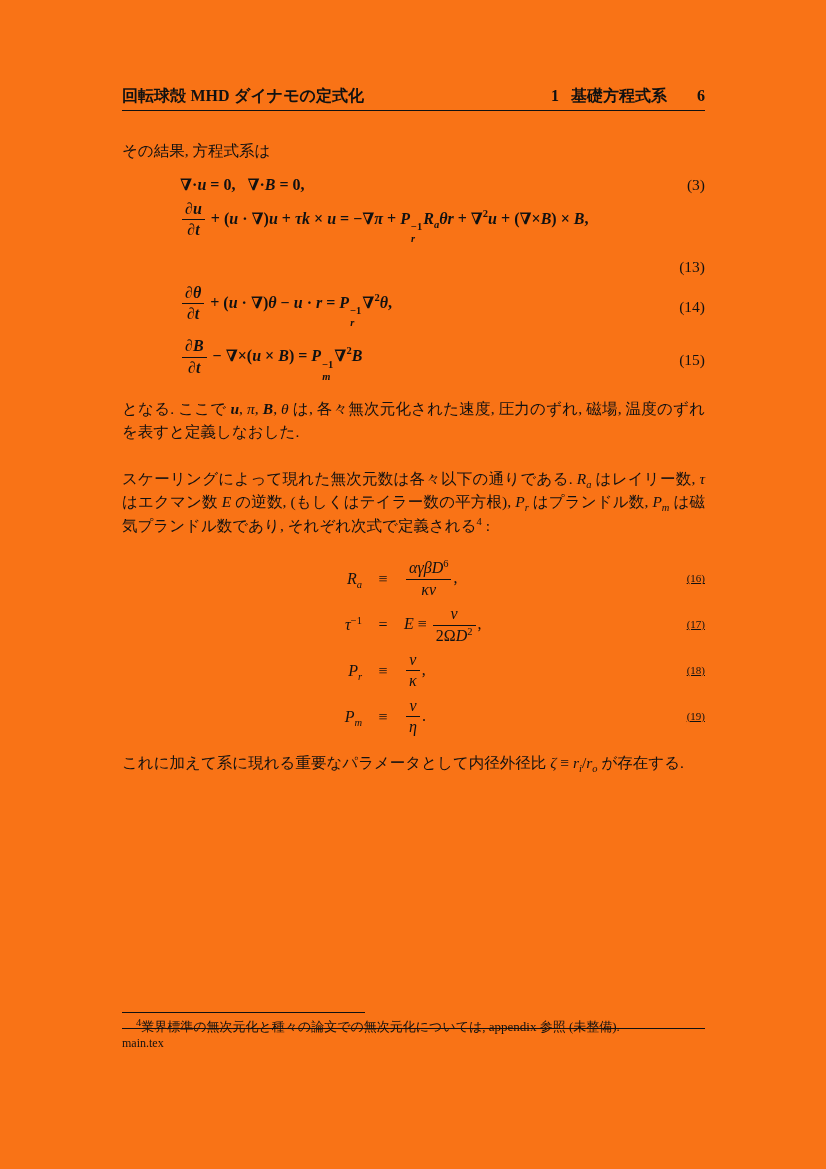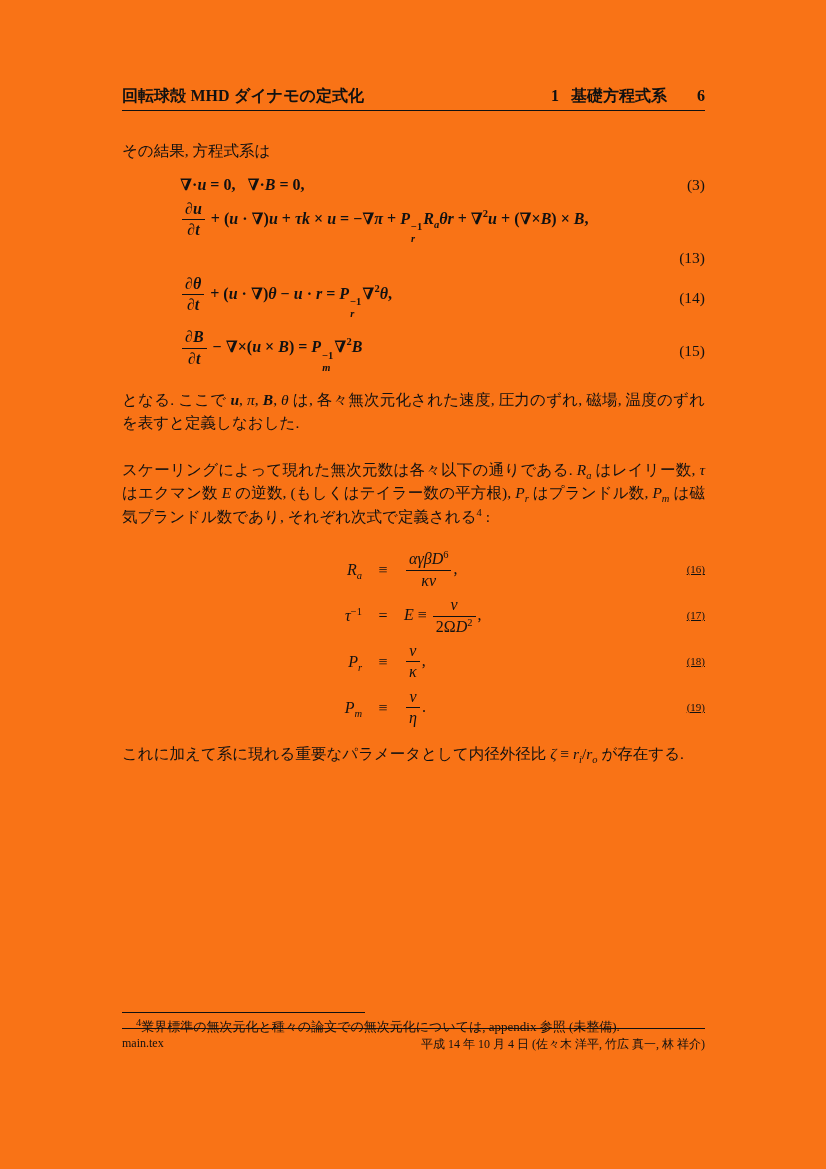--- a/index.html
+++ b/index.html
@@ -31,21 +31,21 @@
   }
   .para { margin:0; }
   .para i { font-family:"Liberation Serif","DejaVu Serif",serif; }
   .mt-lg { margin-top:23px; }
   .mt-md { margin-top:14px; }
   
   .eq { font-size:16px; line-height:1.25; text-align:left; }
   .eqrow { display:flex; align-items:center; }
   .eqbody { margin-left:58px; white-space:nowrap;font-weight:bold; }
   .eqnum { margin-left:auto; font-size:15.5px; }
-  .eqnumrow { text-align:right; font-size:15.5px; margin-top:3px; }
+  .eqnumrow { text-align:right; font-size:15.5px; margin-top:12px; }
   .eq12 { margin:12px 0 3px; }
   .eq13 { margin-top:5px; }
   .eq14 { margin-top:7px; }
   .eq15 { margin-top:8px; }
   .frac { display:inline-block; vertical-align:middle; text-align:center; margin:0 2px; line-height:1.15; }
   .fn { display:block; padding:0 3px 1px; }
   .fd { display:block; border-top:1px solid #111; padding:1px 3px 0; }
   sup, sub { font-size:10.5px; line-height:0; }
   .ss {
     display:inline-flex; flex-direction:column; align-items:flex-start;
@@ -162,17 +162,16 @@
 
   <div class="footnote">
     <hr class="footnote-rule">
     <p class="footnote-text"><sup>4</sup>業界標準の無次元化と種々の論文での無次元化については, appendix 参照 (未整備).</p>
   </div>
 
   <div class="footer">
     <hr class="footer-rule">
     <div class="footer-line">
       <span>main.tex</span>
-      <span>平成 14 年 10 月 4 日 (佐々木 洋平, 竹広 真一, 林 祥介)</span>
     </div>
   </div>
 
 </div>
 
 </body></html>

